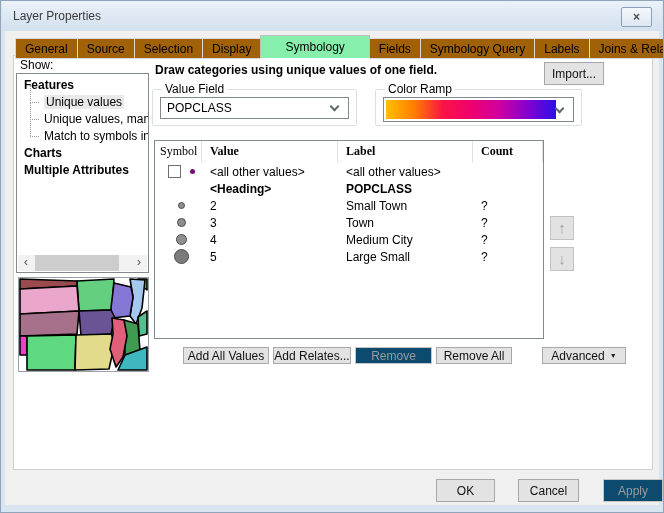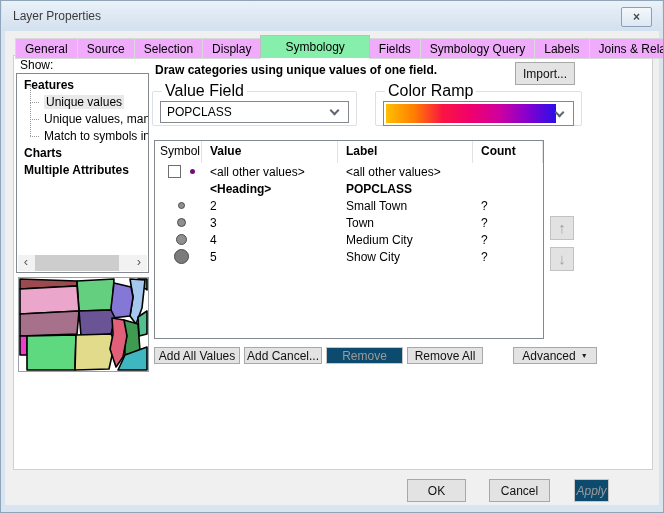--- a/index.html
+++ b/index.html
@@ -12,21 +12,21 @@
 
   .titlebar { position:absolute; left:1px; top:0; right:1px; height:30px;
               background:linear-gradient(#eaf1f9,#d3e0ee); }
   .title { position:absolute; left:11px; top:8px; color:#3b3b3b; }
   .close-btn { position:absolute; right:10px; top:6px; width:31px; height:20px;
                background:linear-gradient(#f4f8fc,#dde7f2); border:1px solid #8aa0b8;
                border-radius:2px; text-align:center; line-height:18px; color:#4a4a4a;
                font-weight:bold; font-size:12px; }
 
   .tabs { position:absolute; left:14px; top:34px; display:flex; align-items:flex-end; z-index:3; }
-  .tab { height:21px; line-height:20px; padding:0 9px; background:#f0abfc;
+  .tab { height:21px; line-height:20px; padding:0 9px; background:#a16207;
          border:1px solid #d9d9d9; margin-right:-1px; white-space:nowrap; }
   .tab.active { height:24px; line-height:22px; background:#86efac; border-color:#bfbfbf;
                 border-bottom:1px solid #fff; position:relative; z-index:4; padding:0 24px; }
 
   .page { position:absolute; left:12px; top:54px; width:640px; height:415px;
           background:#fff; border:1px solid #d0d0d0; z-index:2; }
 
   .show-label { position:absolute; left:6px; top:2px; }
 
   .tree { position:absolute; left:2px; top:17px; width:133px; height:200px;
@@ -44,44 +44,44 @@
   .scroll-arrow { width:16px; height:16px; text-align:center; line-height:14px; color:#5a5a5a;
                   font-size:13px; flex:0 0 auto; }
   .scroll-thumb { position:absolute; left:17px; width:84px; top:0; height:16px; background:#cdcdcd; }
 
   .map-preview { position:absolute; left:4px; top:221px; width:131px; height:95px;
                  border:1px solid #9aa0a6; background:#fff; }
 
   .main-heading { position:absolute; left:141px; top:7px; width:355px; font-weight:bold; }
 
   .btn { background:#e3e3e3; border:1px solid #a8a8a8; font-family:inherit; font-size:12px;
-         color:#111; display:flex; align-items:center; justify-content:center; gap:5px; }
+         color:#111; display:flex; align-items:center; justify-content:center; gap:5px;margin-left:29px; }
   .btn.disabled { color:#9b9b9b; background:#0c4a6e; border-color:#c6c6c6; }
 
   .import-btn { position:absolute; left:501px; top:6px; width:60px; height:23px; }
 
   fieldset { position:absolute; border:1px solid #dcdfe4; border-radius:2px; padding:1px 7px 5px 7px; }
-  legend { padding:0 3px; margin-left:2px; font-size:16px; }
+  legend { padding:0 3px; margin-left:2px; font-size:12px; }
   .fs-value { left:138px; top:26px; width:205px; height:44px; }
   .fs-ramp  { left:361px; top:26px; width:207px; height:44px; }
 
   .combo { display:flex; align-items:center; background:#fff; border:1px solid #828790;
            height:22px; width:100%; }
   .combo .text { flex:1; padding-left:6px; }
   .chev { width:7px; height:7px; border-right:2px solid #5e6870; border-bottom:2px solid #5e6870;
           transform:rotate(45deg); margin:-3px 10px 0 0; }
   .ramp-combo { height:25px; padding:2px; }
   .ramp-grad { flex:1; height:100%; }
   .ramp-combo .chev { margin-right:8px; }
 
   .value-table { position:absolute; left:140px; top:84px; width:390px; height:199px;
                  background:#fff; border:1px solid #83898f; }
   .trow { display:grid; grid-template-columns:47px 136px 135px 1fr; height:17px; align-items:center; }
   .trow.header { height:22px; }
-  .trow.header > div { border-right:1px solid #e2e2e2; height:100%; line-height:21px; }
+  .trow.header > div { border-right:1px solid #e2e2e2; height:100%; line-height:21px;font-family:Liberation Serif, serif; }
   .c-sym { padding-left:5px; display:flex; align-items:center; justify-content:center; gap:9px; }
   .c-val, .c-lab, .c-cnt { padding-left:8px; white-space:nowrap; overflow:hidden; }
   .trow.header .c-sym { display:block; padding-left:5px; }
   .bold { font-weight:bold; }
   .cb { width:13px; height:13px; border:1px solid #6e6e6e; background:#fff; }
   .pt { width:5px; height:5px; border-radius:50%; background:#760d76; }
   .dot { border-radius:50%; background:#8f8f8f; border:1px solid #4c4c4c; }
   .d2 { width:7px; height:7px; } .d3 { width:9px; height:9px; }
   .d4 { width:11px; height:11px; } .d5 { width:15px; height:15px; background:#7b7b7b; }
 
@@ -91,21 +91,21 @@
   .arrow-up { top:160px; } .arrow-down { top:191px; }
 
   .row-btns .btn { position:absolute; top:291px; height:17px; }
   .b-addall { left:140px; width:86px; } .b-addvals { left:230px; width:78px; }
   .b-remove { left:312px; width:77px; } .b-removeall { left:393px; width:76px; }
   .b-advanced { left:499px; width:84px; }
   .caret { font-size:7px; color:#222; }
 
   .footer-btn { position:absolute; top:478px; height:23px; z-index:5; }
   .b-ok { left:406px; width:59px; } .b-cancel { left:488px; width:61px; }
-  .b-apply { left:573px; width:35px;font-style:italic; }
+  .b-apply { left:573px; width:60px; }
 </style>
 </head>
 <body>
 
 <div class="dialog">
   <div class="client"></div>
 
   <div class="titlebar">
     <span class="title">Layer Properties</span>
     <div class="close-btn">
@@ -232,35 +232,35 @@
           </div>
         <div class="c-val">4</div>
         <div class="c-lab">Medium City</div>
         <div class="c-cnt">?</div>
       </div>
       <div class="trow">
         <div class="c-sym">
             <span class="dot d5"></span>
           </div>
         <div class="c-val">5</div>
-        <div class="c-lab">Show City</div>
+        <div class="c-lab">Large Small</div>
         <div class="c-cnt">?</div>
       </div>
     </div>
 
     <div class="arrow-btn arrow-up">
       <span>↑</span>
     </div>
     <div class="arrow-btn arrow-down">
       <span>↓</span>
     </div>
 
     <div class="row-btns">
       <button class="btn b-addall">Add All Values</button>
-      <button class="btn b-addvals">Add Cancel...</button>
+      <button class="btn b-addvals">Add Relates...</button>
       <button class="btn disabled b-remove">Remove</button>
       <button class="btn b-removeall">Remove All</button>
       <button class="btn b-advanced">
         <span>Advanced</span>
         <span class="caret">▼</span>
       </button>
     </div>
 
   </div>
 

